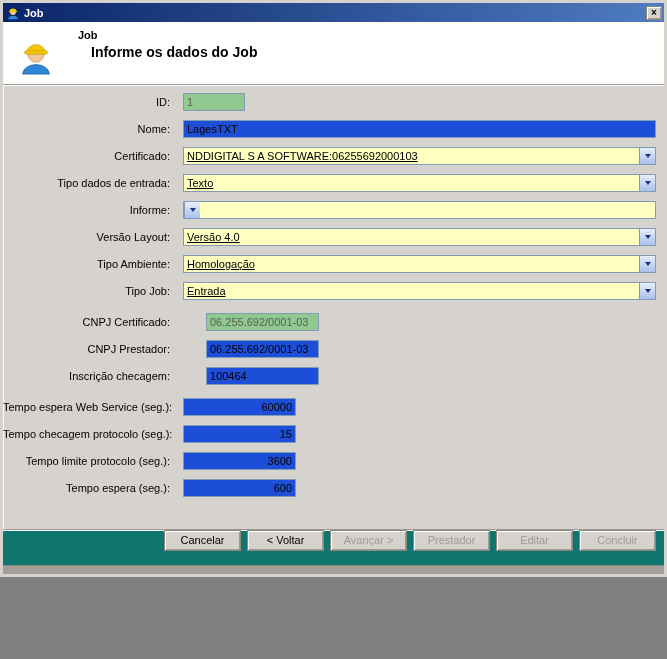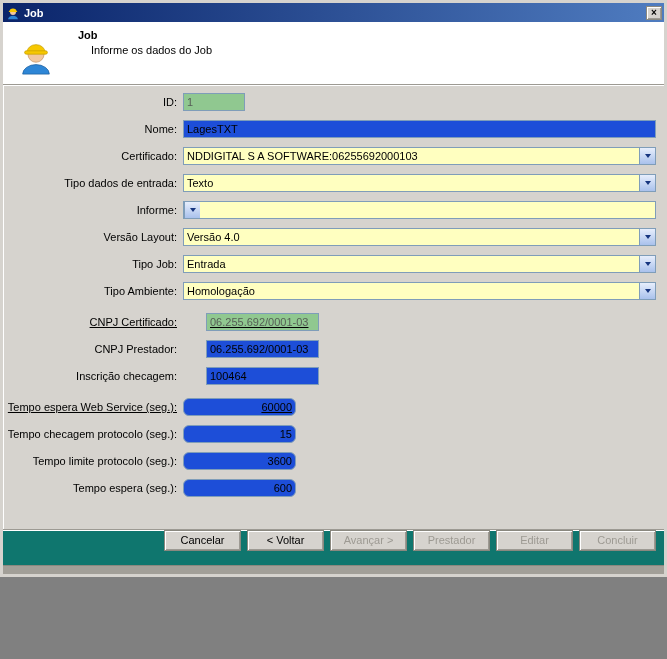--- a/index.html
+++ b/index.html
@@ -40,56 +40,56 @@
   
   .header{
     height:63px;
     background:#ffffff;
     border-bottom:1px solid #9d9a93;
     box-shadow:0 1px 0 #ffffff;
     position:relative;
   }
   .header .h-icon{position:absolute;left:14px;top:16px;}
   .header .h-title{position:absolute;left:75px;top:7px;font-size:11px;font-weight:bold;color:#000;}
-  .header .h-sub{position:absolute;left:88px;top:22px;font-size:11px;color:#000;}
+  .header .h-sub{position:absolute;left:88px;top:22px;font-size:14px;color:#000;font-weight:bold;}
 
   
   .form{padding-top:8px;}
   .row{display:flex;align-items:center;margin-bottom:9px;padding-right:8px;}
-  .row.gap{margin-top:13px;text-decoration:underline;}
+  .row.gap{margin-top:13px;}
   .lbl{
     width:180px;flex:none;
-    text-align:right;padding-right:6px;
+    text-align:right;padding-right:13px;
     font-size:11px;color:#000;white-space:nowrap;
   }
   .field{
     height:18px;
     border:1px solid #7f9db9;
     background:#1d4ed8;
     font-family:"Liberation Sans", sans-serif;
     font-size:11px;color:#000;
     padding:1px 3px;
     outline:none;
   }
   .field.green{background:#90c890;color:#565e56;}
   .field.wide{flex:1;}
   .field.small{width:113px;margin-left:23px;}
-  .field.num{width:113px;text-align:right;border-radius:6px;}
+  .field.num{width:113px;text-align:right;}
   .field.id{width:62px;}
 
   .combo{
     flex:1;height:18px;
     border:1px solid #7f9db9;
     background:#ffffc0;
     display:flex;align-items:stretch;
   }
   .combo-text{
     flex:1;font-size:11px;color:#000;
     padding:2px 3px 16px 3px;
-    white-space:nowrap;overflow:hidden;
+    white-space:nowrap;overflow:hidden;text-decoration:underline;
   }
   .combo-btn{
     width:16px;flex:none;
     border-left:1px solid #7f9db9;
     background:linear-gradient(#e7eefc,#a9c1ec);
     display:flex;align-items:center;justify-content:center;
   }
   .arrow{
     width:0;height:0;
     border-left:3px solid transparent;
@@ -198,33 +198,33 @@
       <span class="lbl">Versão Layout:</span>
       <div class="combo">
         <span class="combo-text">Versão 4.0</span>
         <span class="combo-btn">
             <span class="arrow"></span>
           </span>
       </div>
     </div>
 
     <div class="row">
+      <span class="lbl">Tipo Ambiente:</span>
+      <div class="combo">
+        <span class="combo-text">Homologação</span>
+        <span class="combo-btn">
+            <span class="arrow"></span>
+          </span>
+      </div>
+    </div>
+
+    <div class="row">
       <span class="lbl">Tipo Job:</span>
       <div class="combo">
         <span class="combo-text">Entrada</span>
-        <span class="combo-btn">
-            <span class="arrow"></span>
-          </span>
-      </div>
-    </div>
-
-    <div class="row">
-      <span class="lbl">Tipo Ambiente:</span>
-      <div class="combo">
-        <span class="combo-text">Homologação</span>
         <span class="combo-btn">
             <span class="arrow"></span>
           </span>
       </div>
     </div>
 
     <div class="row gap">
       <span class="lbl">CNPJ Certificado:</span>
       <input class="field green small" readonly="" value="06.255.692/0001-03" style="">
     </div>

